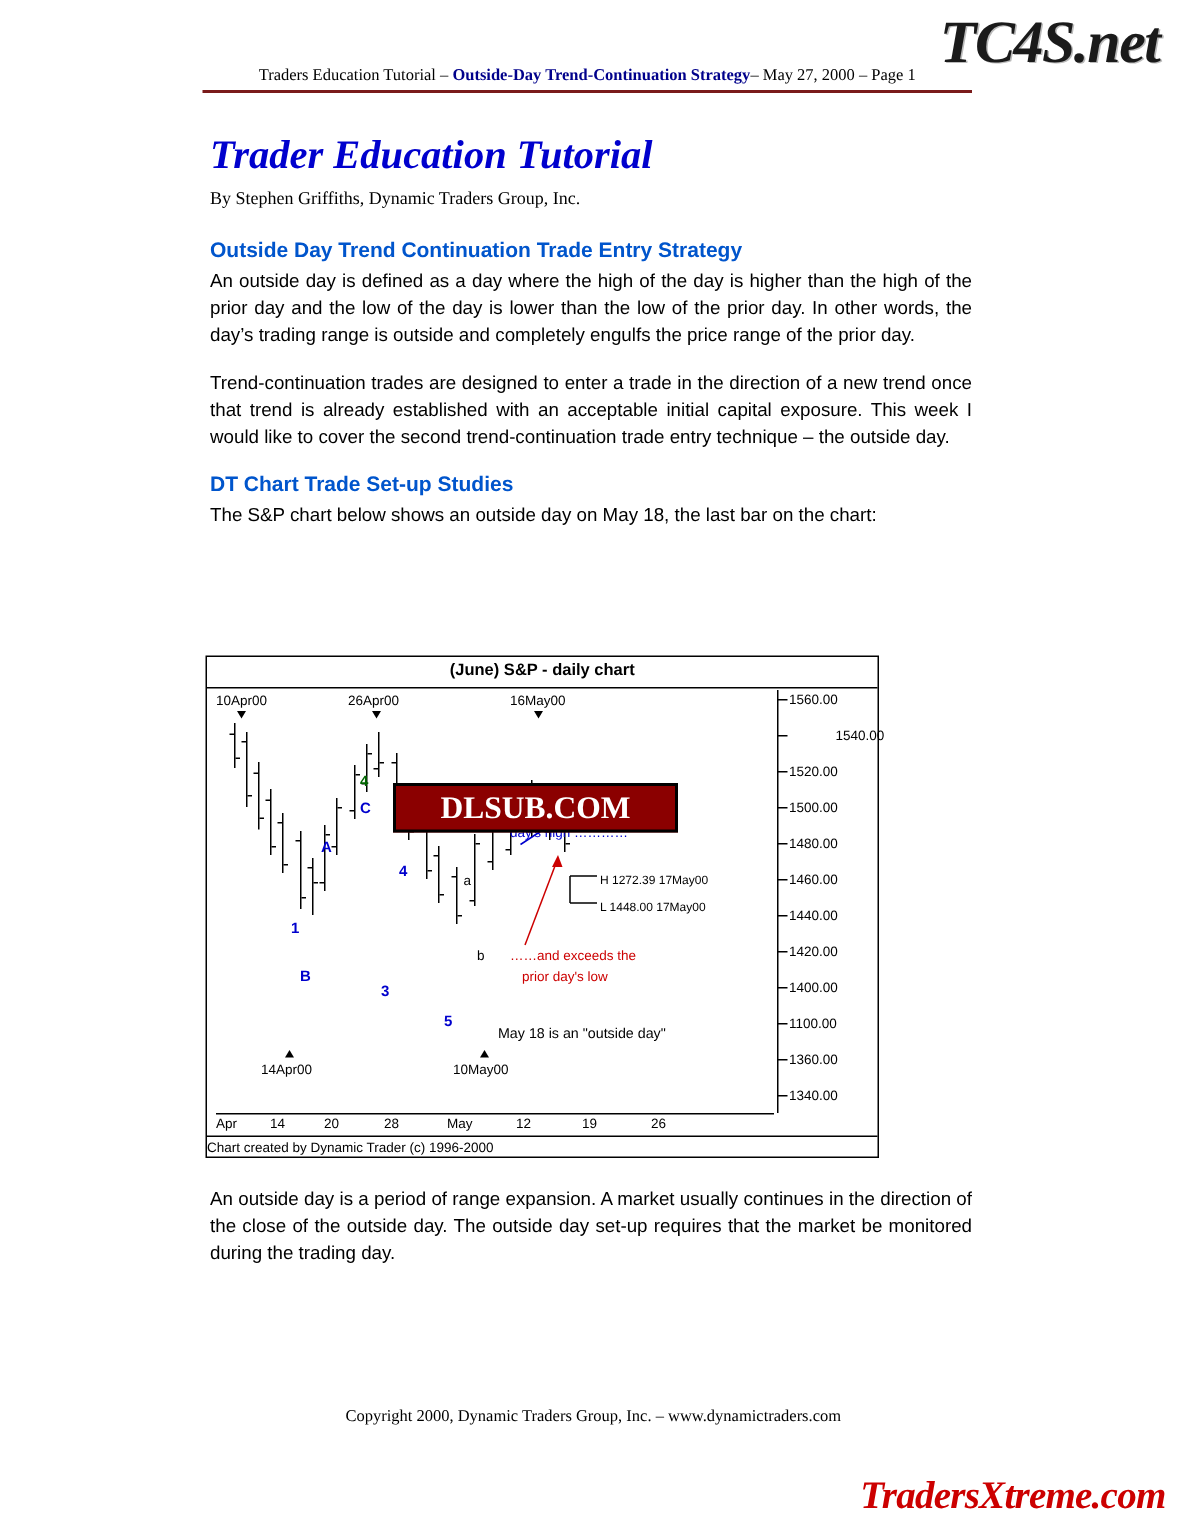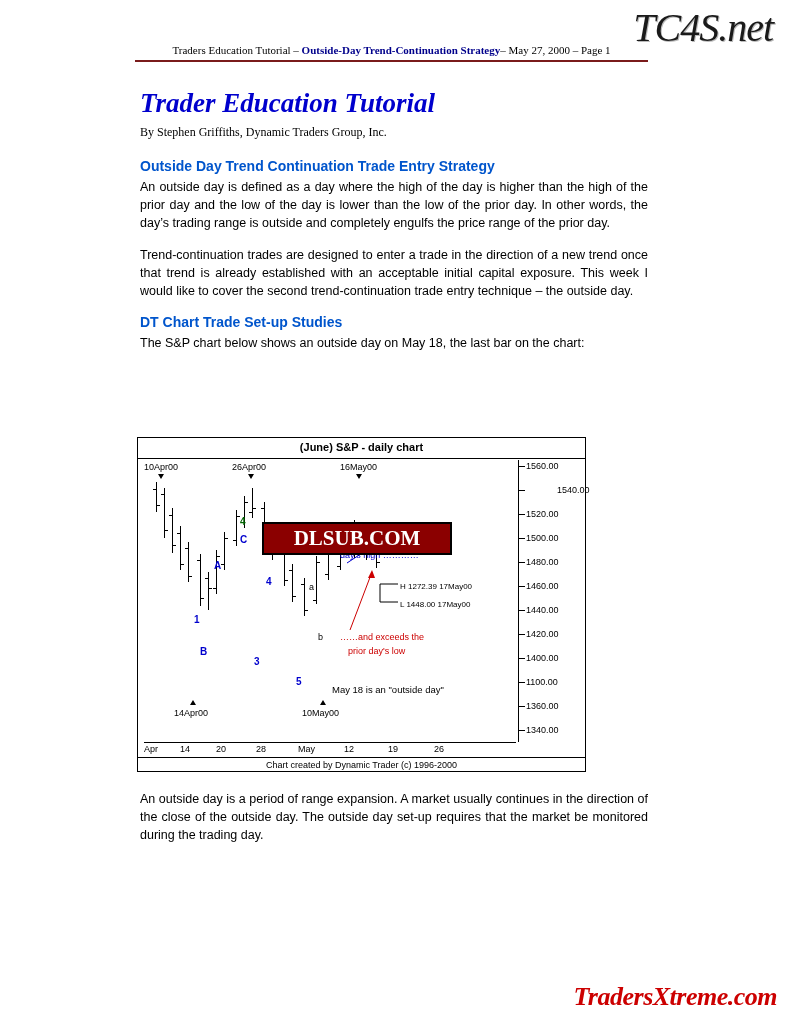--- a/index.html
+++ b/index.html
@@ -1,21 +1,21 @@
 <!DOCTYPE html>
 <html><head>
 <meta charset="utf-8">
 <style>
   html,body{margin:0;padding:0;background:#ffffff;}
   body{width:791px;height:1024px;position:relative;font-family:"Liberation Sans",sans-serif;color:#000;}
   .page{position:relative;width:791px;height:1024px;overflow:hidden;}
 
   
   .wm-top{position:absolute;right:18px;top:4px;font-family:"Liberation Serif",serif;
-    font-size:40px;font-weight:normal;font-style:italic;color:#1a1a1a;letter-spacing:-1px;
+    font-size:40px;font-weight:bold;font-style:italic;color:#1a1a1a;letter-spacing:-1px;
     text-shadow:1px 1px 0 #bbb;}
   .wm-bottom{position:absolute;right:14px;bottom:12px;font-family:"Liberation Serif",serif;
     font-size:26px;font-weight:bold;font-style:italic;color:#cc0000;letter-spacing:-0.5px;}
 
   
   .hdr{position:absolute;left:135px;top:44px;width:513px;font-family:"Liberation Serif",serif;
     font-size:11px;text-align:center;white-space:nowrap;}
   .hdr .blue{color:#00008b;font-weight:bold;}
   .hdr-rule{position:absolute;left:135px;top:60px;width:513px;height:2px;background:#7a1b1b;}
 
@@ -33,21 +33,21 @@
   .fig-title{text-align:center;font-size:11px;font-weight:bold;margin-top:3px;font-family:"Liberation Sans",sans-serif;}
   .fig-sep{position:absolute;left:0;top:20px;width:100%;height:1px;background:#000;}
   .plot{position:absolute;left:6px;top:22px;width:372px;height:282px;}
   .axis-right{position:absolute;left:380px;top:22px;width:64px;height:282px;}
   .axis-right .tick{position:absolute;left:8px;font-size:9px;font-family:"Liberation Sans",sans-serif;}
   .axis-right .tickmark{position:absolute;left:0px;width:7px;height:1px;background:#000;}
   .vline{position:absolute;left:380px;top:22px;width:1px;height:282px;background:#000;}
   .xaxis{position:absolute;left:6px;top:304px;width:372px;height:1px;background:#000;}
   .xlabels{position:absolute;left:0px;top:306px;width:380px;height:14px;}
   .xlabels span{position:absolute;font-size:9px;font-family:"Liberation Sans",sans-serif;}
-  .fig-foot{position:absolute;left:0;top:322px;width:100%;text-align:center;font-size:9px;}
+  .fig-foot{position:absolute;left:0;top:322px;width:100%;text-align:left;font-size:9px;}
   .fig-foot-rule{position:absolute;left:0;top:319px;width:100%;height:1px;background:#000;}
 
   .bar{position:absolute;width:1px;background:#000;}
   .tickl{position:absolute;height:1px;width:3px;background:#000;}
   .tickr{position:absolute;height:1px;width:3px;background:#000;}
   .lbl{position:absolute;font-size:9px;font-family:"Liberation Sans",sans-serif;}
   .lbl.blue{color:#0000cd;font-weight:bold;font-size:10px;}
   .lbl.green{color:#006400;font-weight:bold;font-size:10px;}
   .lbl.sm{font-size:8px;}
   .lbl.red{color:#cc0000;}
@@ -269,15 +269,16 @@
     </div>
 
     <div class="fig-foot-rule"></div>
     <div class="fig-foot">Chart created by Dynamic Trader (c) 1996-2000</div>
   </div>
 
   <div style="position:absolute;left:140px;top:790px;width:508px;">
     <p class="body">An outside day is a period of range expansion. A market usually continues in the direction of the close of the outside day. The outside day set-up requires that the market be monitored during the trading day.</p>
   </div>
 
+  <div class="copyright">Copyright 2000, Dynamic Traders Group, Inc. – www.dynamictraders.com</div>
 
   <div class="wm-bottom">TradersXtreme.com</div>
 </div>
 
 </body></html>

